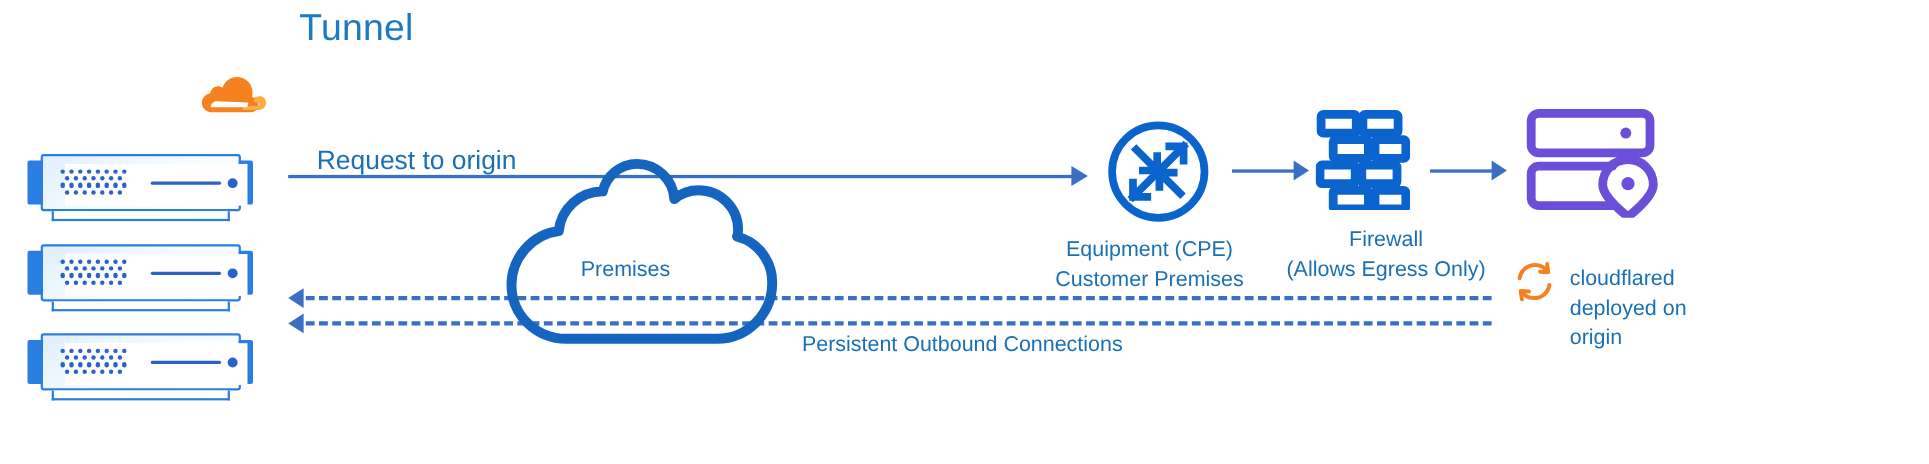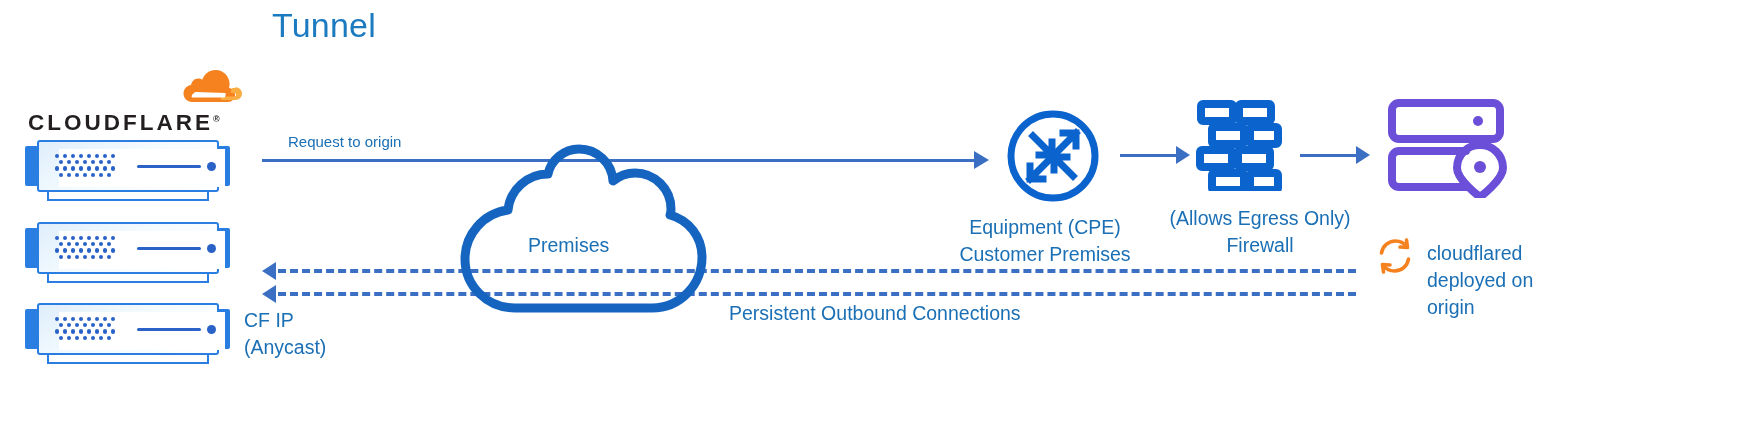--- a/index.html
+++ b/index.html
@@ -82,21 +82,21 @@
   #req-line{
     left:262px;top:159px;width:718px;height:3px;background:#3b6fc4;
   }
   #req-head{
     left:974px;top:151px;width:0;height:0;
     border-left:15px solid #3b6fc4;
     border-top:9.5px solid transparent;
     border-bottom:9.5px solid transparent;
   }
   #req-label{
-    left:288px;top:133px;font-size:15px;color:#1a6fb5;white-space:nowrap;
+    left:288px;top:133px;font-size:24px;color:#1a6fb5;white-space:nowrap;
   }
 
   
   .dash-line{
     height:0;border-top:4px dashed #3b6fc4;
   }
   #dash1{left:278px;top:269px;width:1078px;}
   #dash2{left:278px;top:292px;width:1078px;}
   .dash-head{
     width:0;height:0;
@@ -172,21 +172,20 @@
 <div id="stage">
 
   <div class="abs" id="title">Tunnel</div>
 
   <div class="abs" id="cf-logo">
     <svg width="200" height="40" viewBox="0 0 200 40" style="position:absolute;left:76px;top:-12px;">
       <path d="M96 36 L124 36 C128 36 131 33 131 29 C131 25.5 128.5 22.6 125 22.1 C125.4 20.8 125.6 19.4 125.6 18 C125.6 10.3 119.3 4 111.6 4 C105.4 4 100.1 8.1 98.3 13.7 C97.2 12.9 95.8 12.4 94.3 12.4 C90.5 12.4 87.4 15.3 87.1 19 C82.8 19.5 79.5 23.1 79.5 27.5 C79.5 32.2 83.3 36 88 36 Z" fill="#f6821f"></path>
       <path d="M130 22 C129.3 22 128.6 22.1 128 22.2 C127.8 22.3 127.6 22.5 127.6 22.7 L126.8 25.5 C126.6 26.2 126.9 26.8 127.6 26.9 L130.6 27.1 C131.4 27.2 132 27.9 132 28.7 C132 29.6 131.3 30.3 130.4 30.4 L118 30.4 C117.6 30.4 117.3 30.7 117.2 31 L116.6 33.2 C116.5 33.6 116.8 34 117.2 34 L131.5 34 C135.1 34 138 31.1 138 27.5 C138 24.2 135.5 21.5 132.2 21.2 C131.5 21.1 130.8 22 130 22 Z" fill="#fbad41"></path>
       <path d="M89 28 C88.6 28 88.3 28.3 88.2 28.6 L87.6 30.8 C87.5 31.2 87.8 31.6 88.2 31.6 L120 31.6 C120.5 31.6 120.9 31.3 121 30.9 L121.7 28.4 C121.9 27.8 121.6 27.2 121 27.1 L92 26 C91 25.9 90 26.9 89 28 Z" fill="#ffffff"></path>
     </svg>
-    <div id="cf-wordmark"><span>CLOUDFLARE</span><span id="cf-reg">®</span></div>
   </div>
 
   <div class="abs rack" id="rack1">
     <div class="ear-l"></div>
     <div class="ear-r"></div>
     <div class="outer">
         <div class="inner"></div>
       </div>
     <div class="dots">
         <i style="left: 0px; top: 0px;"></i>
@@ -312,24 +311,20 @@
   <div class="abs" id="req-label">Request to origin</div>
   <div class="abs" id="req-line"></div>
   <div class="abs" id="req-head"></div>
 
   <div class="abs dash-line" id="dash1"></div>
   <div class="abs dash-line" id="dash2"></div>
   <div class="abs dash-head" id="dash-head1"></div>
   <div class="abs dash-head" id="dash-head2"></div>
   <div class="abs" id="persist-label">Persistent Outbound Connections</div>
 
-  <div class="abs" id="cfip-label">
-    <div>CF IP</div>
-    <div>(Anycast)</div>
-  </div>
 
   <div class="abs" id="cloud">
     <svg width="280" height="175" viewBox="0 0 280 175">
       <path d="M72 168
                C44 168 22 146 22 119
                C22 94 41 73 65 70
                C67 50 84 34 105 34
                C108 20 121 9 136 9
                C154 9 169 23 170 41
                C176 36 184 33 192 33
@@ -370,22 +365,22 @@
         <rect x="16" y="28" width="32" height="17" rx="2"></rect>
         <rect x="54" y="28" width="28" height="17" rx="2"></rect>
         <rect x="4" y="51" width="32" height="17" rx="2"></rect>
         <rect x="42" y="51" width="32" height="17" rx="2"></rect>
         <rect x="16" y="74" width="32" height="17" rx="2"></rect>
         <rect x="54" y="74" width="28" height="17" rx="2"></rect>
       </g>
     </svg>
   </div>
   <div class="abs" id="fw-label">
+    <div>Firewall</div>
     <div>(Allows Egress Only)</div>
-    <div>Firewall</div>
   </div>
 
   <div class="abs" id="a3-line"></div>
   <div class="abs" id="a3-head"></div>
 
   <div class="abs" id="origin-icon">
     <svg width="122" height="100" viewBox="0 0 122 100">
       <rect x="6" y="5" width="108" height="36" rx="7" fill="none" stroke="#6b4fd8" stroke-width="8"></rect>
       <circle cx="92" cy="23" r="5" fill="#6b4fd8"></circle>
       <path d="M80 53 L13 53 C9 53 6 56 6 60 L6 82 C6 86 9 89 13 89 L80 89" fill="none" stroke="#6b4fd8" stroke-width="8" stroke-linecap="round"></path>

